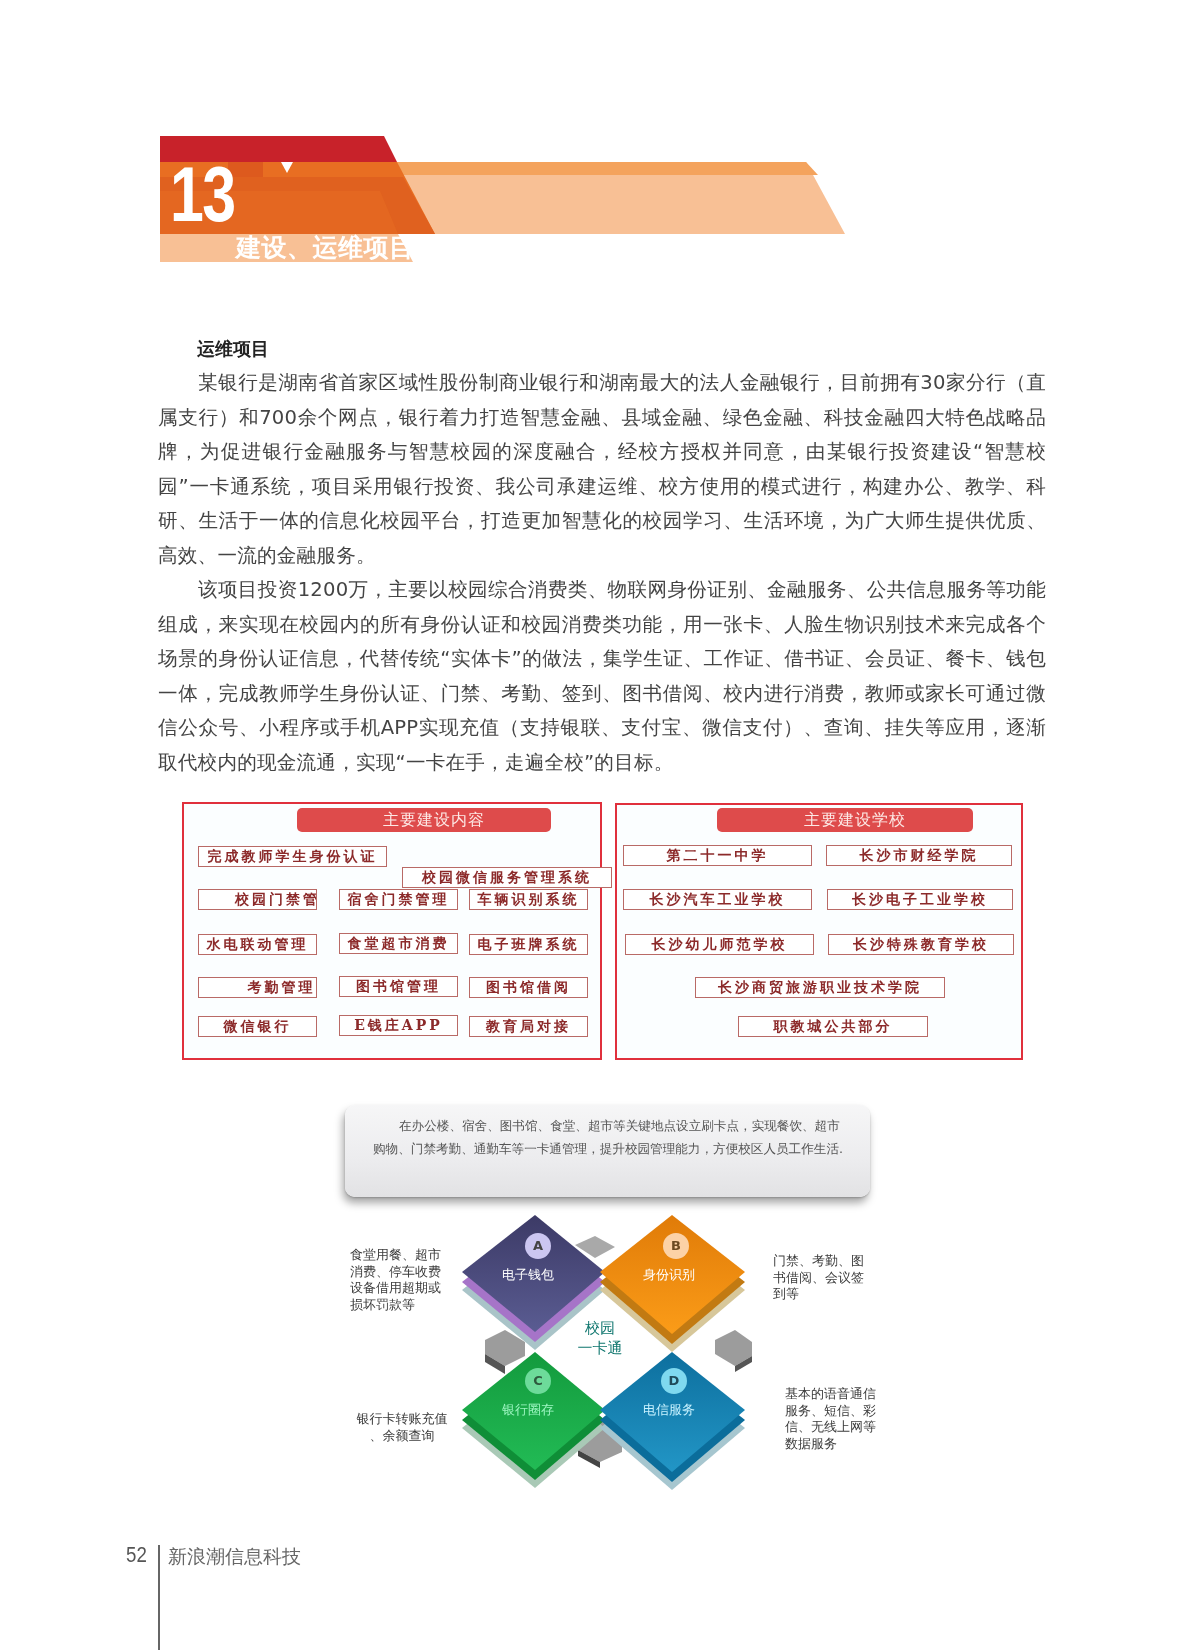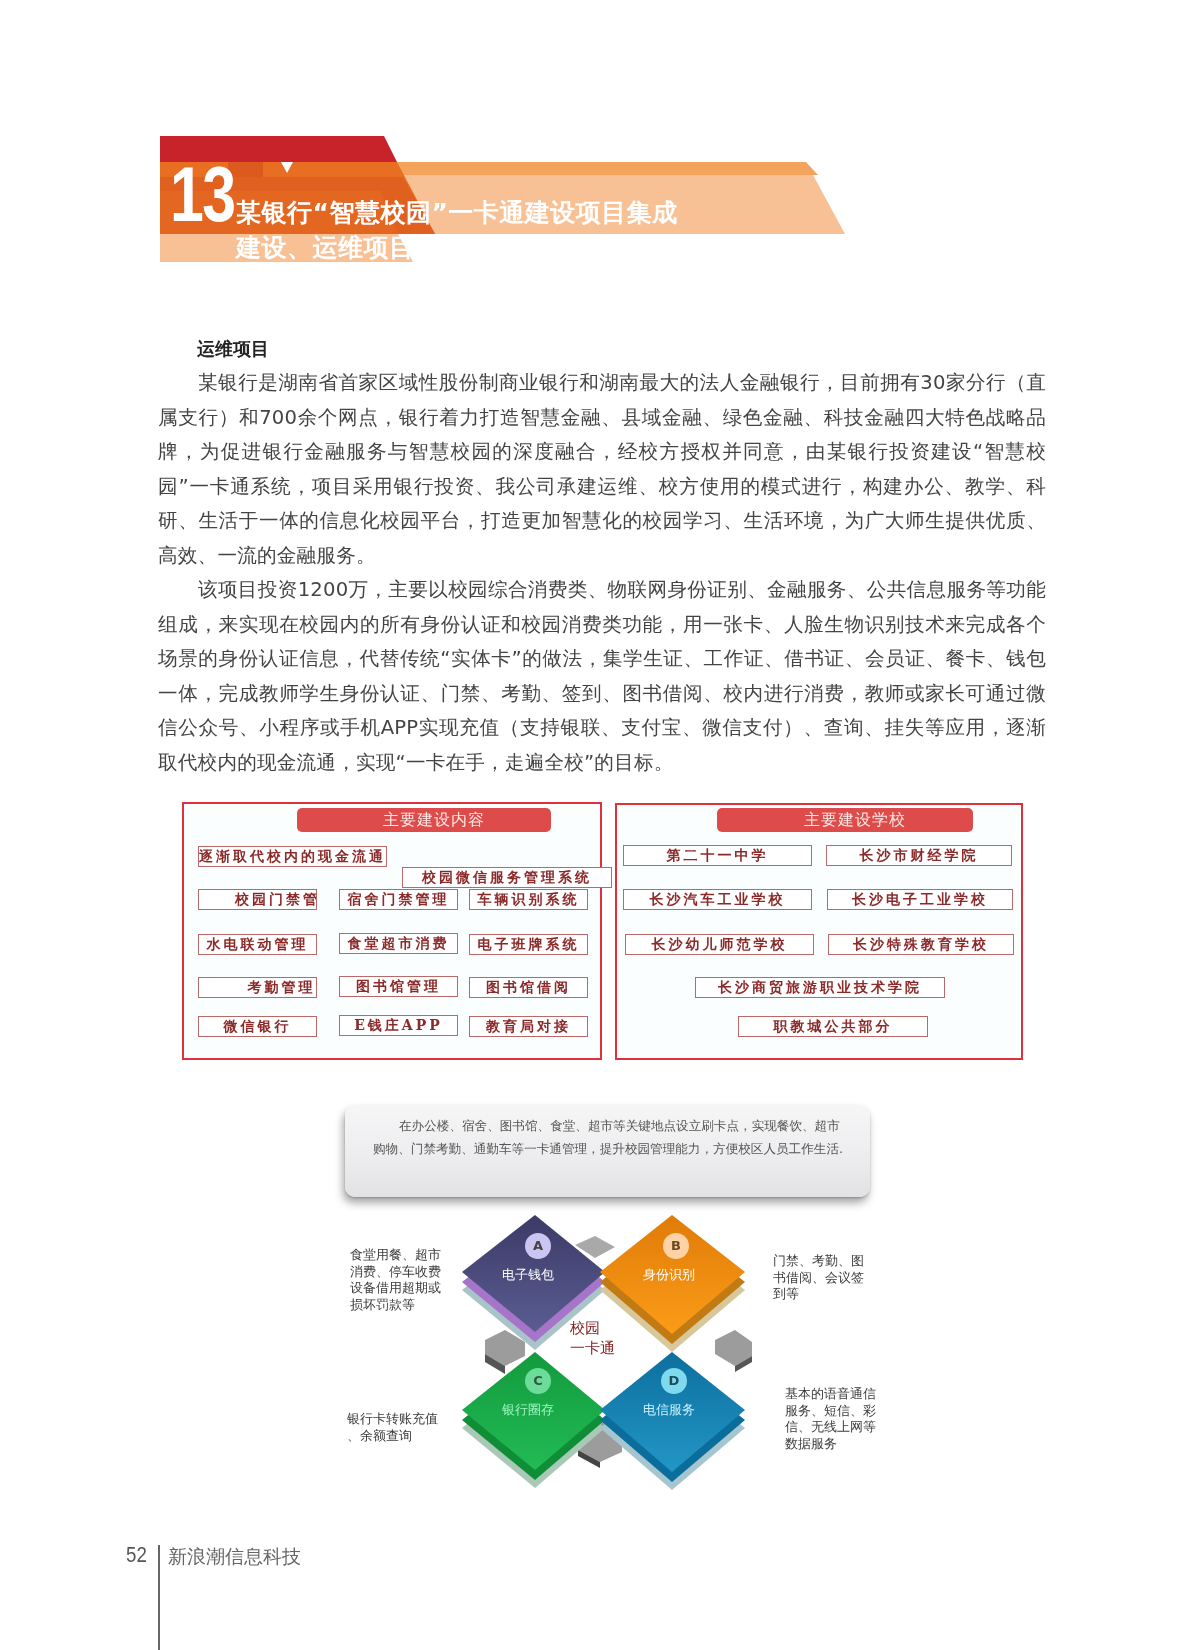--- a/index.html
+++ b/index.html
@@ -76,22 +76,22 @@
     box-shadow: -2px 6px 8px rgba(0,0,0,0.35), 0 1px 2px rgba(0,0,0,0.2);
     box-sizing:border-box; padding:10px 22px 0 28px;
     font-size:12.6px; line-height:22.5px; color:#555;
   }
   .note-box p { margin:0; text-indent:26px; }
   .diagram { left:440px; top:1200px; width:330px; height:300px; }
   .side-label {
     font-size:13px; line-height:16.5px; color:#3b3b3b; white-space:pre-line;
   }
   .center-label {
-    left:570px; top:1318px; width:60px; 
-    font-size:15px; line-height:20px; color:#7f1d1d;font-family:Liberation Serif, serif;
+    left:570px; top:1318px; width:60px; text-align:center;
+    font-size:15px; line-height:20px; color:#0f766e;font-family:Liberation Serif, serif;
   }
   .badge {
     width:26px; height:26px; border-radius:50%;
     font-size:13px; font-weight:bold; line-height:26px; text-align:center;
   }
   .tile-label { font-size:13px; color:#ffffff; white-space:nowrap; }
 
   
   .page-num {
     left:126px; top:1542px; font-family:"Liberation Sans", sans-serif;
@@ -115,32 +115,31 @@
     <polygon points="160,162 397,162 435,234 160,234" fill="#e86e22"></polygon>
     <polygon points="160,177 403,177 435,234 160,234" fill="#e0611f"></polygon>
     <polygon points="160,191 380,191 398,234 160,234" fill="#e86e22" opacity="0.55"></polygon>
 
     <rect x="228" y="162" width="35" height="15" fill="#dd5a1e"></rect>
 
     <polygon points="160,136 384,136 397,162 160,162" fill="#c8222a"></polygon>
   </svg>
   <div class="abs chap-num">13</div>
   <div class="abs chap-arrow"></div>
-  <div class="abs title-l1">某银行“智慧校园”一卡通建设项目集成</div>
   <div class="abs title-l2">建设、运维项目</div>
 </div>
 
 <div class="abs section-head">运维项目</div>
 <p class="abs para para1">某银行是湖南省首家区域性股份制商业银行和湖南最大的法人金融银行，目前拥有30家分行（直属支行）和700余个网点，银行着力打造智慧金融、县域金融、绿色金融、科技金融四大特色战略品牌，为促进银行金融服务与智慧校园的深度融合，经校方授权并同意，由某银行投资建设“智慧校园”一卡通系统，项目采用银行投资、我公司承建运维、校方使用的模式进行，构建办公、教学、科研、生活于一体的信息化校园平台，打造更加智慧化的校园学习、生活环境，为广大师生提供优质、高效、一流的金融服务。</p>
 <p class="abs para para2">该项目投资1200万，主要以校园综合消费类、物联网身份证别、金融服务、公共信息服务等功能组成，来实现在校园内的所有身份认证和校园消费类功能，用一张卡、人脸生物识别技术来完成各个场景的身份认证信息，代替传统“实体卡”的做法，集学生证、工作证、借书证、会员证、餐卡、钱包一体，完成教师学生身份认证、门禁、考勤、签到、图书借阅、校内进行消费，教师或家长可通过微信公众号、小程序或手机APP实现充值（支持银联、支付宝、微信支付）、查询、挂失等应用，逐渐取代校内的现金流通，实现“一卡在手，走遍全校”的目标。</p>
 
 <div class="abs panel panel-left"></div>
 <div class="abs pill" style="left:297px;top:808px;width:234px;">主要建设内容</div>
 
-<div class="abs cell" style="left:198px;top:846px;width:189px;">逐渐取代校内的现金流通</div>
+<div class="abs cell" style="left:198px;top:846px;width:189px;">完成教师学生身份认证</div>
 <div class="abs cell" style="left:402px;top:846px;width:210px;margin-top:21px;">校园微信服务管理系统</div>
 
 <div class="abs cell" style="left:198px;top:889px;width:119px;padding-left:36px;">校园门禁管理</div>
 <div class="abs cell" style="left:339px;top:889px;width:119px;">宿舍门禁管理</div>
 <div class="abs cell" style="left:469px;top:889px;width:119px;">车辆识别系统</div>
 
 <div class="abs cell" style="left:198px;top:934px;width:119px;">水电联动管理</div>
 <div class="abs cell" style="left:339px;top:933px;width:119px;">食堂超市消费</div>
 <div class="abs cell" style="left:469px;top:934px;width:119px;">电子班牌系统</div>
 
@@ -236,21 +235,21 @@
   <div>一卡通</div>
 </div>
 
 <div class="abs side-label" style="left:350px;top:1247px;width:100px;">食堂用餐、超市
 消费、停车收费
 设备借用超期或
 损坏罚款等</div>
 <div class="abs side-label" style="left:773px;top:1253px;width:100px;">门禁、考勤、图
 书借阅、会议签
 到等</div>
-<div class="abs side-label" style="left:347px;top:1411px;width:110px;">银行卡转账充值
+<div class="abs side-label" style="left:347px;top:1411px;width:110px;text-align:center;">银行卡转账充值
 、余额查询</div>
 <div class="abs side-label" style="left:785px;top:1386px;width:100px;">基本的语音通信
 服务、短信、彩
 信、无线上网等
 数据服务</div>
 
 <div class="abs page-num">52</div>
 <div class="abs footer-rule"></div>
 <div class="abs footer-brand">新浪潮信息科技</div>
 

